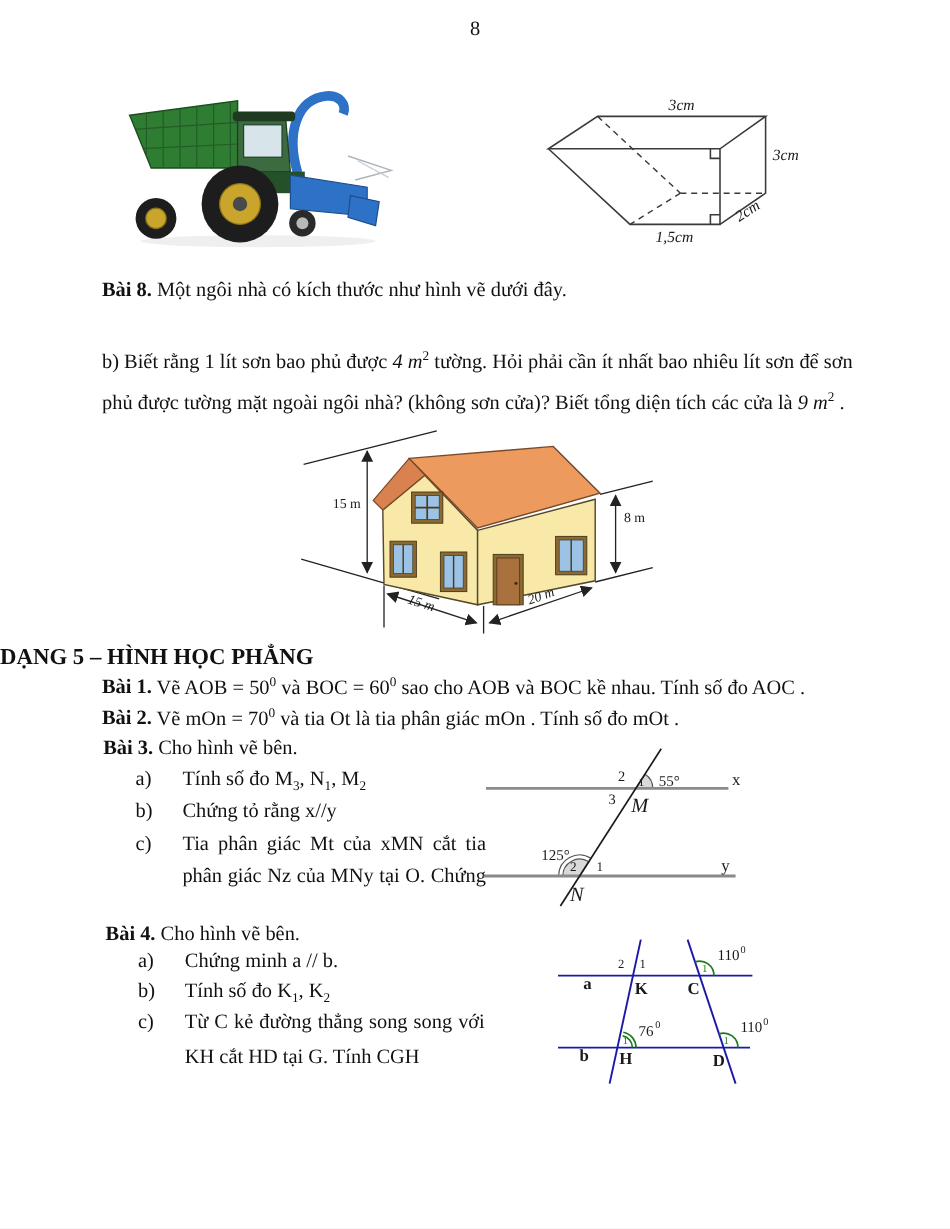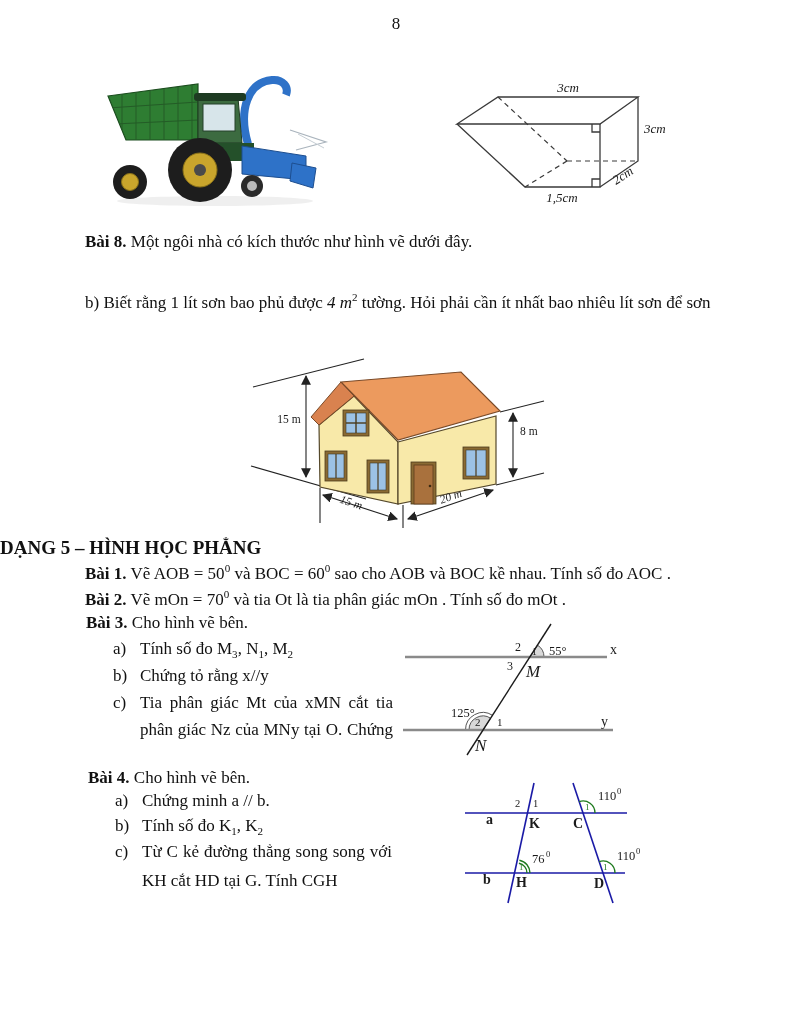--- a/index.html
+++ b/index.html
@@ -6,21 +6,21 @@
   .page{
     position:relative;width:792px;height:1024px;margin:0 auto;background:#ffffff;
     font-family:"Liberation Serif","DejaVu Serif",serif;color:#111;overflow:hidden;
   }
   .abs{position:absolute;}
   .tline{position:absolute;left:85px;font-size:17px;white-space:nowrap;}
   .b{font-weight:bold;}
   .pageno{position:absolute;top:14px;left:0;width:100%;text-align:center;font-size:17px;}
   .heading{position:absolute;top:537px;left:0;width:100%;font-size:19px;font-weight:bold;}
   .marker{position:absolute;font-size:17px;}
-  .itemtext{position:absolute;font-size:17px;white-space:nowrap;}
+  .itemtext{position:absolute;font-size:17px;white-space:nowrap;margin-left:12px;}
   .just{white-space:normal;text-align:justify;text-align-last:justify;}
   sup{font-size:65%;}
   sub{font-size:65%;}
   svg text{font-family:"Liberation Serif","DejaVu Serif",serif;}
   .figtext{fill:#1a1a1a;}
   .ital{font-style:italic;}
   .prismline{stroke:#3a3a3a;stroke-width:1.3;fill:none;}
   .prismdash{stroke:#3a3a3a;stroke-width:1.2;fill:none;stroke-dasharray:5,4;}
   .hw{fill:var(--house-wall);stroke:#55482b;stroke-width:1.2;}
   .hr{fill:var(--house-roof);stroke:#7a4a28;stroke-width:1.2;}
@@ -109,20 +109,21 @@
       <path class="prismline" d="M152,112 L152,104 L160,104"></path>
     </g>
     <text class="figtext ital" x="128" y="17" font-size="13" text-anchor="middle">3cm</text>
     <text class="figtext ital" x="204" y="58" font-size="13">3cm</text>
     <text class="figtext ital" font-size="13" transform="translate(176,110) rotate(-33)">2cm</text>
     <text class="figtext ital" x="122" y="127" font-size="13" text-anchor="middle">1,5cm</text>
   </svg>
 
   <div class="tline" style="top:232px;"><span class="b">Bài 8.</span><span> Một ngôi nhà có kích thước như hình vẽ dưới đây.</span></div>
   <div class="tline" style="top:291px;">b) Biết rằng 1 lít sơn bao phủ được <i>4 m</i><sup>2</sup> tường. Hỏi phải cần ít nhất bao nhiêu lít sơn để sơn</div>
+  <div class="tline" style="top:325px;">phủ được tường mặt ngoài ngôi nhà? (không sơn cửa)? Biết tổng diện tích các cửa là <i>9 m</i><sup>2</sup> .</div>
 
   <svg class="abs" style="left:248px;top:356px;" width="320" height="178" viewBox="0 0 320 178">
     <defs>
       <marker id="ah" markerWidth="10" markerHeight="10" refX="8" refY="4.5" orient="auto-start-reverse">
         <path d="M0,0 L9,4.5 L0,9 Z" fill="#222"></path>
       </marker>
     </defs>
 
     <g class="dim">
       <line x1="5" y1="31" x2="116" y2="3"></line>

